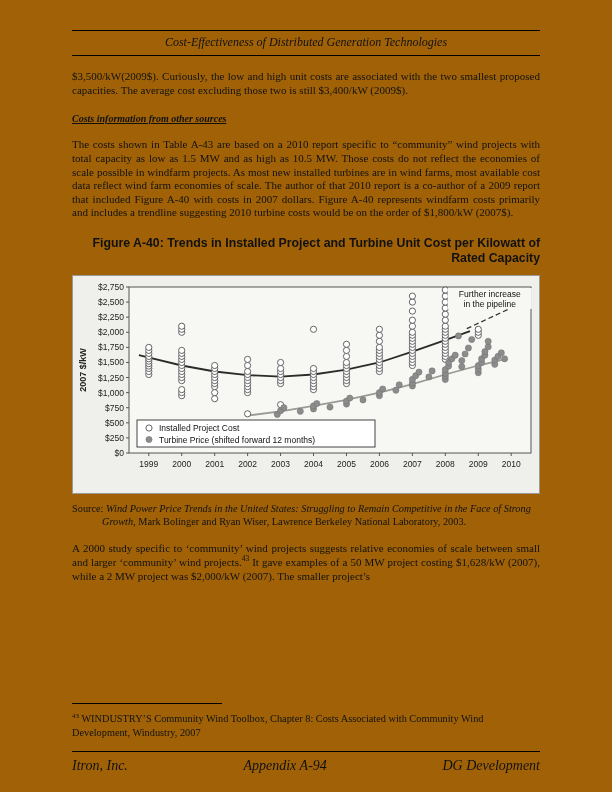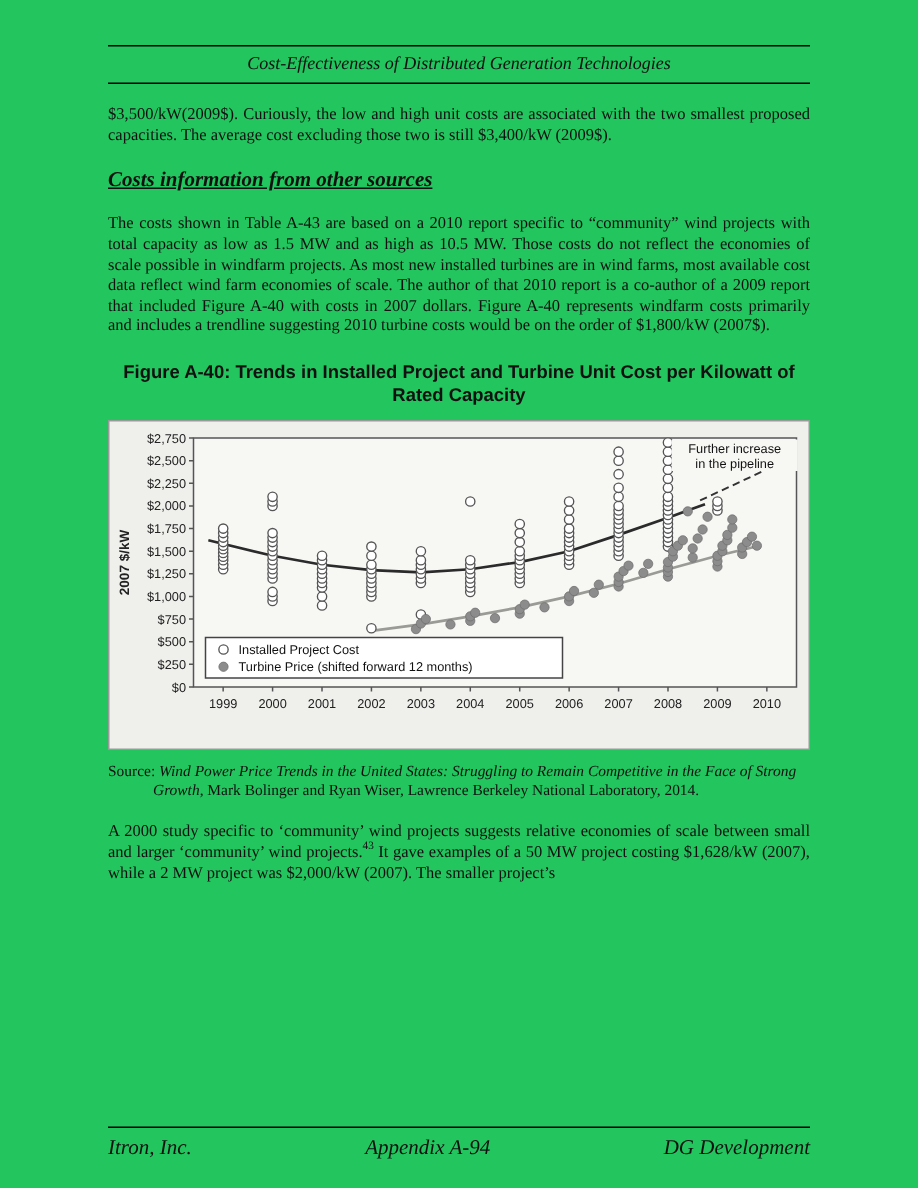--- a/index.html
+++ b/index.html
@@ -1,32 +1,32 @@
 <!DOCTYPE html>
 <html><head>
 <meta charset="utf-8">
 <style>
   html,body{margin:0;padding:0;background:#e8e8e8;}
   .page{
-    width:612px;height:792px;background:#22c55e;margin:0 auto;position:relative;
+    width:612px;height:792px;background:#a16207;margin:0 auto;position:relative;
     font-family:"Liberation Serif",serif;color:#111;box-sizing:border-box;
     padding:30px 72px 0 72px;overflow:hidden;
   }
   .header{
     border-top:1.5px solid #000;border-bottom:1px solid #000;
     text-align:center;font-style:italic;font-size:12px;padding:4px 0 5px 0;
   }
   p.body{font-size:11px;line-height:1.24;text-align:justify;margin:14px 0 0 0;}
   .section-heading{
-    font-size:14px;font-weight:bold;font-style:italic;text-decoration:underline;
+    font-size:10px;font-weight:bold;font-style:italic;text-decoration:underline;
     margin:16px 0 0 0;
   }
   .fig-caption{
     font-family:"Liberation Sans",sans-serif;font-weight:bold;font-size:12.3px;
-    line-height:1.25;margin:16px 0 8px 0;text-align:center;
+    line-height:1.25;margin:16px 0 8px 0;text-align:right;
   }
   .figure{
     border:1px solid #999;background:#efefec;padding:1px 0 0 0;
   }
   .source{
     font-size:10.3px;line-height:1.3;margin:8px 0 0 0;
     padding-left:30px;text-indent:-30px;
   }
   .source .it{font-style:italic;}
   sup{font-size:0.68em;line-height:0;margin-top:20px;}
@@ -304,25 +304,29 @@
           <rect x="64" y="143" width="238" height="27" fill="#ffffff" stroke="#444" stroke-width="1"></rect>
           <circle cx="76" cy="151" r="3.1" fill="#ffffff" stroke="#555" stroke-width="0.9"></circle>
           <text x="86" y="154" font-size="8.5" font-family="&quot;Liberation Sans&quot;, sans-serif" fill="#111">Installed Project Cost</text>
           <circle cx="76" cy="162.5" r="3.1" fill="#8c8c8c" stroke="#6f6f6f" stroke-width="0.5"></circle>
           <text x="86" y="165.5" font-size="8.5" font-family="&quot;Liberation Sans&quot;, sans-serif" fill="#111">Turbine Price (shifted forward 12 months)</text>
         </g>
       </svg>
   </div>
 
   <div class="source">
-    <span>Source:  </span><span class="it">Wind Power Price Trends in the United States:  Struggling to Remain Competitive in the Face of Strong Growth</span><span>, Mark Bolinger and Ryan Wiser, Lawrence Berkeley National Laboratory, 2014.</span>
+    <span>Source:  </span><span class="it">Wind Power Price Trends in the United States:  Struggling to Remain Competitive in the Face of Strong Growth</span><span>, Mark Bolinger and Ryan Wiser, Lawrence Berkeley National Laboratory, 2003.</span>
   </div>
 
   <p class="body"><span>A 2000 study specific to ‘community’ wind projects suggests relative economies of scale between small and larger ‘community’ wind projects.</span><sup>43</sup><span>  It gave examples of a 50 MW project costing $1,628/kW (2007), while a 2 MW project was $2,000/kW (2007).  The smaller project’s</span></p>
 
+  <div class="footnote-block">
+    <div class="footnote-rule"></div>
+    <div><sup>43</sup><span>  WINDUSTRY’S Community Wind Toolbox, Chapter 8:  Costs Associated with Community Wind Development, Windustry, 2007</span></div>
+  </div>
 
   <div class="footer">
     <span>Itron, Inc.</span>
     <span>Appendix A-94</span>
     <span>DG Development</span>
   </div>
 
 </div>
 
 </body></html>

